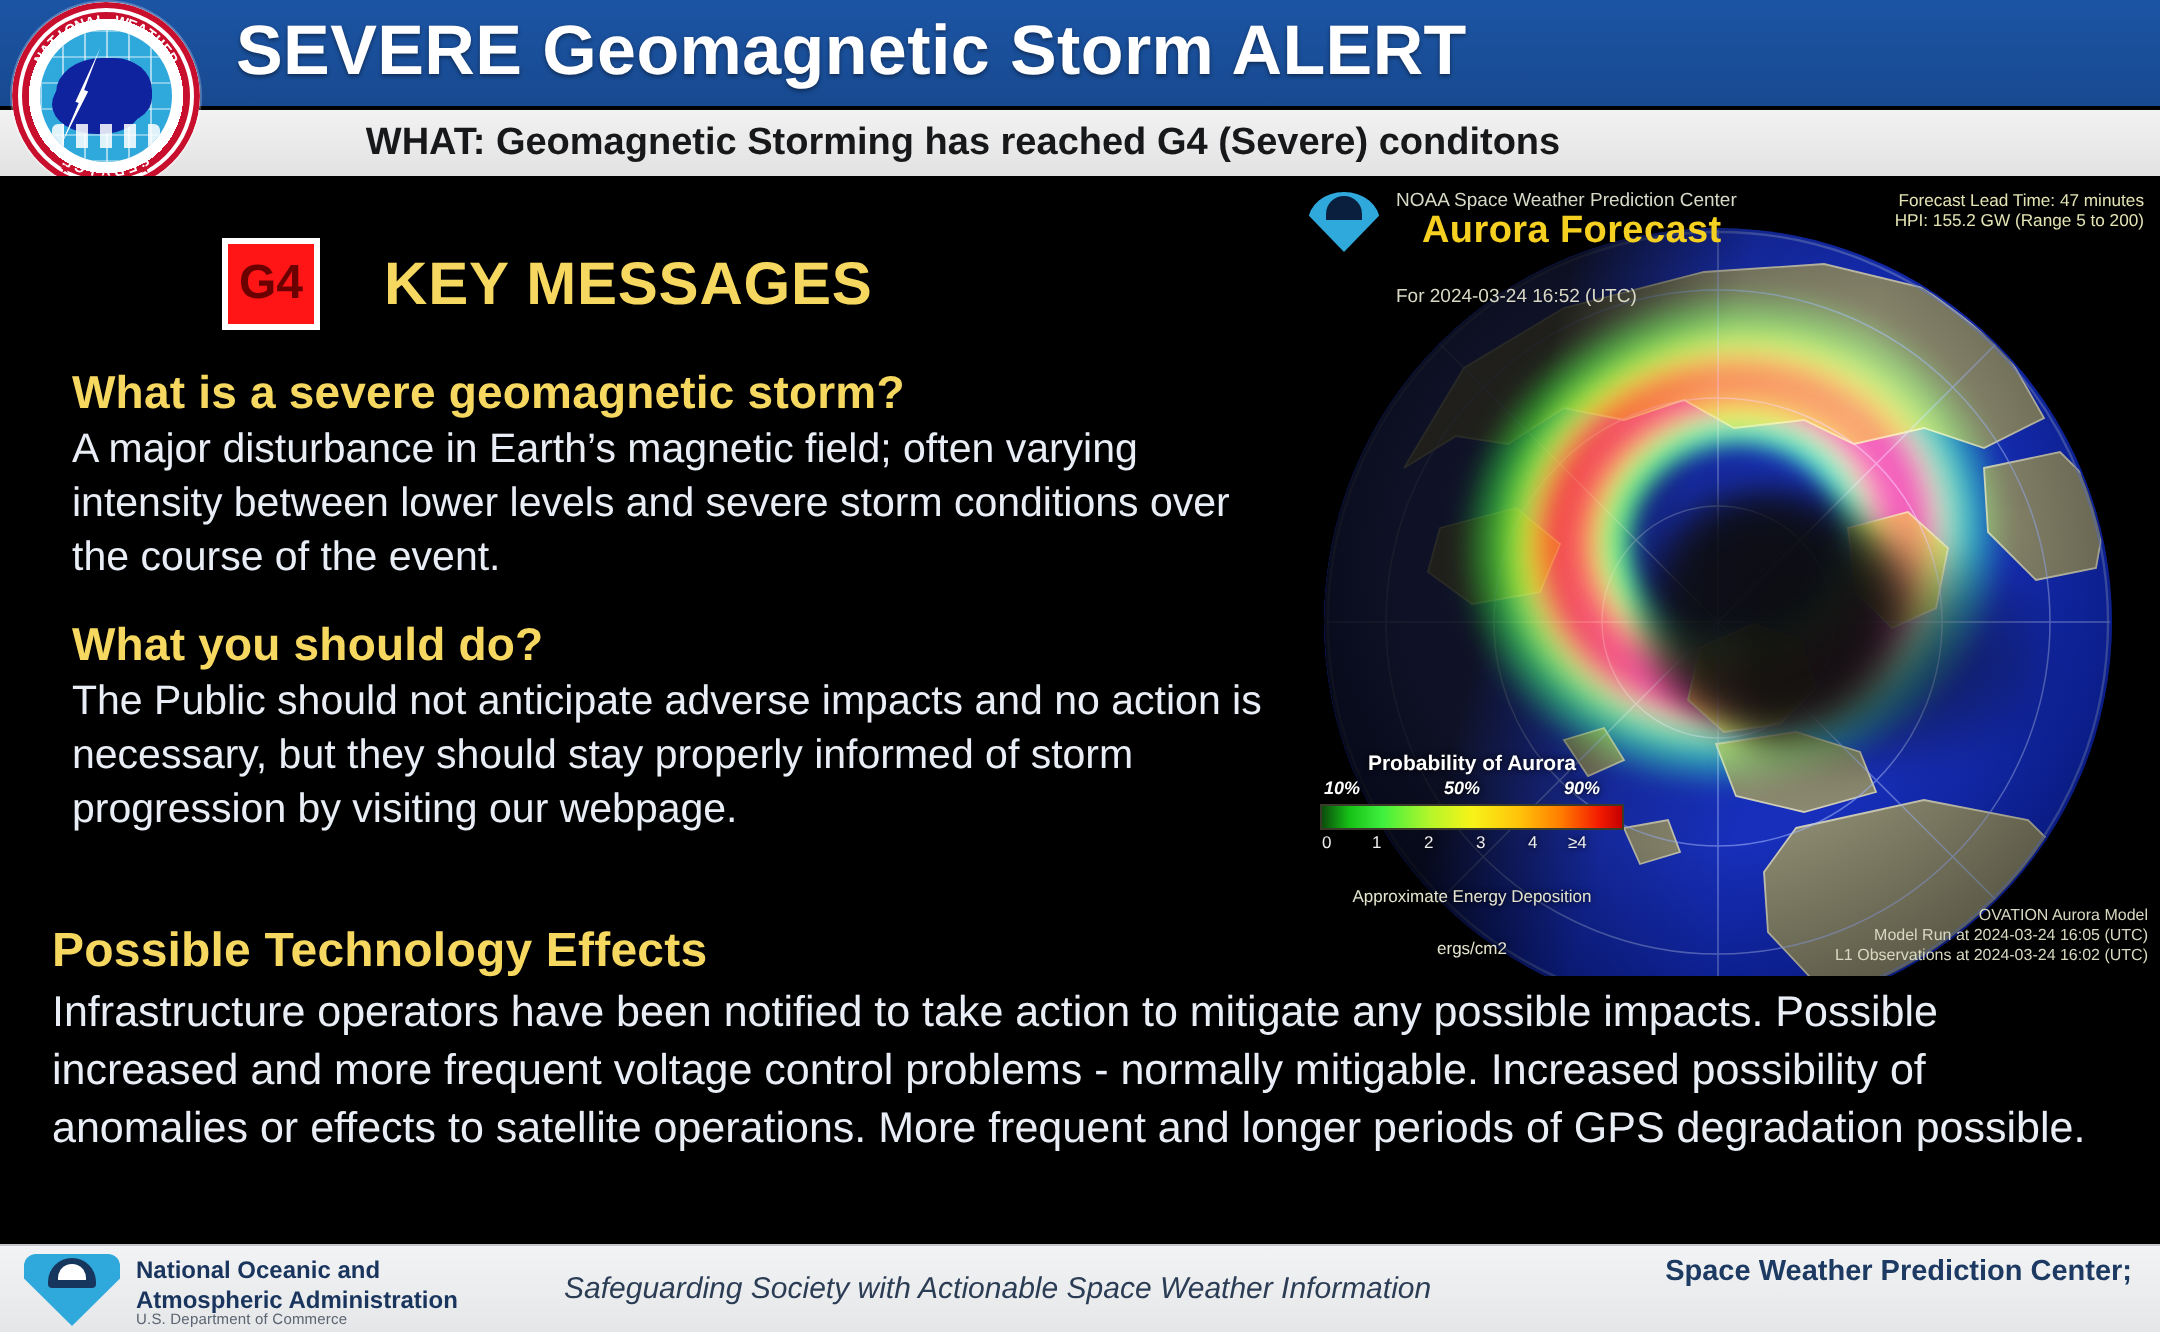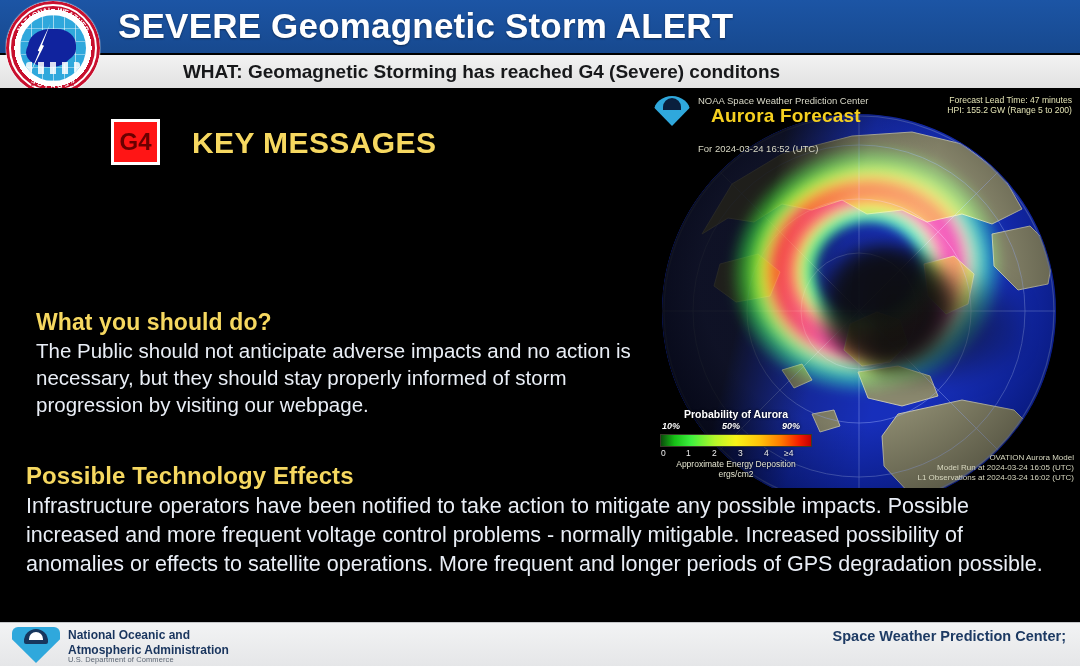--- a/index.html
+++ b/index.html
@@ -199,21 +199,21 @@
   .lg-title{font-size:10.5px;font-weight:bold;text-align:center;color:#ffffff;text-shadow:0 0 3px #000;}
   .lg-pcts{position:relative;height:12px;margin-top:1px;font-style:italic;}
   .lg-pcts span{position:absolute;font-size:9px;font-weight:bold;color:#fff;text-shadow:0 0 3px #000;}
   .lg-bar{
     height:13px;margin-top:1px;
     background:linear-gradient(90deg,#0b4d0b 0%,#16c016 9%,#3ef03e 20%,#b5f52a 36%,#f7f318 50%,#ffc20a 66%,#ff7a00 80%,#f51d00 92%,#c40000 100%);
     border:1px solid #3a3a2a;box-sizing:border-box;
   }
   .lg-ticks{position:relative;height:12px;margin-top:1px;}
   .lg-ticks span{position:absolute;font-size:8.5px;color:#eee;text-shadow:0 0 3px #000;}
-  .lg-cap{font-size:8.5px;text-align:center;color:#e4e4cf;margin-top:0px;line-height:1.15;text-shadow:0 0 3px #000;}
+  .lg-cap{font-size:8.5px;text-align:center;color:#e4e4cf;margin-top:16px;line-height:1.15;text-shadow:0 0 3px #000;}
 
   
   .footer{
     position:absolute;left:0;top:622px;width:1080px;height:44px;
     background:#eceded;
     background:linear-gradient(180deg,#f2f3f4 0%,#e5e6e8 100%);
     border-top:1px solid #c4c6c9;
   }
   .ft-noaa{position:absolute;left:12px;top:4px;width:48px;height:36px;}
   .ft-noaa .sym{
@@ -289,20 +289,24 @@
     <div class="nws-star" style="left:24px;bottom:8px;"></div>
     <div class="nws-star" style="left:44px;bottom:4px;"></div>
     <div class="nws-star" style="left:64px;bottom:8px;"></div>
   </div>
 
   <div class="body-area"></div>
 
   <div class="g4-badge">G4</div>
   <div class="key-msg">KEY MESSAGES</div>
 
+  <div class="sec" id="sec1">
+    <p class="sec-h">What is a severe geomagnetic storm?</p>
+    <p class="sec-p">A major disturbance in Earth’s magnetic field; often varying intensity between lower levels and severe storm conditions over the course of the event.</p>
+  </div>
 
   <div class="sec" id="sec2">
     <p class="sec-h">What you should do?</p>
     <p class="sec-p">The Public should not anticipate adverse impacts and no action is necessary, but they should stay properly informed of storm progression by visiting our webpage.</p>
   </div>
 
   <div class="sec" id="sec3">
     <p class="sec-h">Possible Technology Effects</p>
     <p class="sec-p">Infrastructure operators have been notified to take action to mitigate any possible impacts. Possible increased and more frequent voltage control problems - normally mitigable. Increased possibility of anomalies or effects to satellite operations. More frequent and longer periods of GPS degradation possible.</p>
   </div>
@@ -397,18 +401,19 @@
 
   <div class="footer">
     <div class="ft-noaa">
         <div class="sym"></div>
       </div>
     <div class="ft-name">
       <div>National Oceanic and</div>
       <div>Atmospheric Administration</div>
     </div>
     <div class="ft-dept">U.S. Department of Commerce</div>
+    <div class="ft-mid">Safeguarding Society with Actionable Space Weather Information</div>
     <div class="ft-right">
       <div>Space Weather Prediction Center;</div>
     </div>
   </div>
 
 </div>
 
 </body></html>

